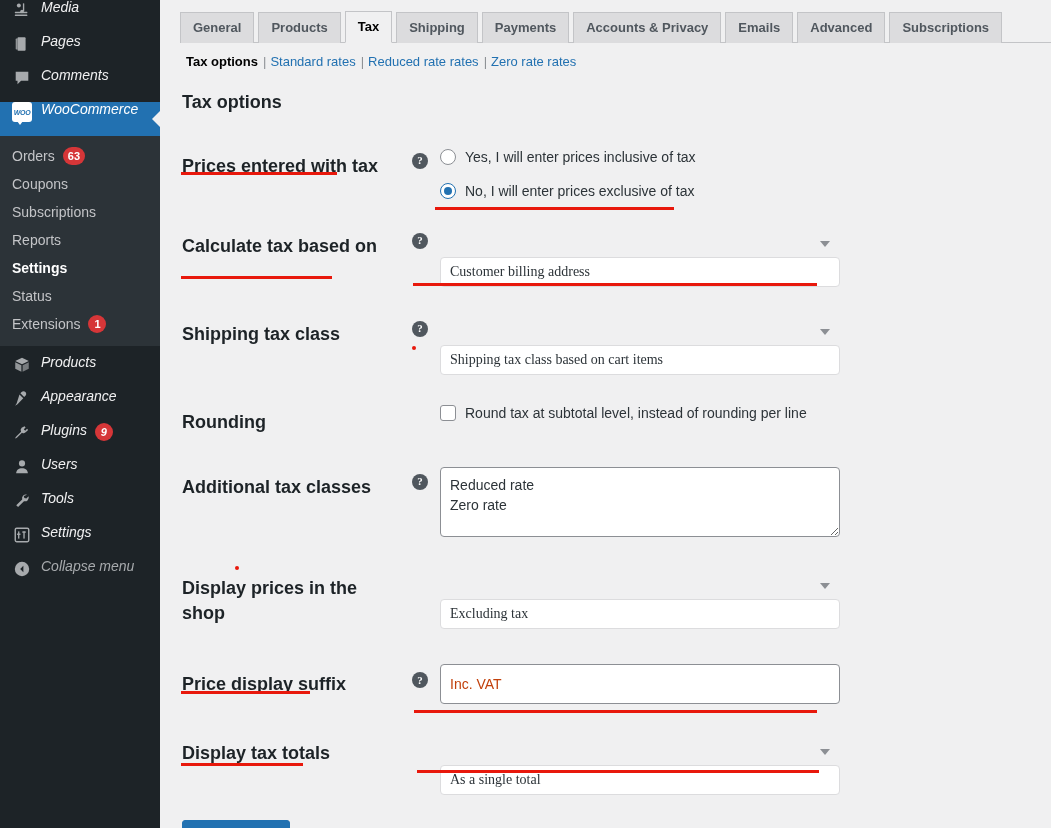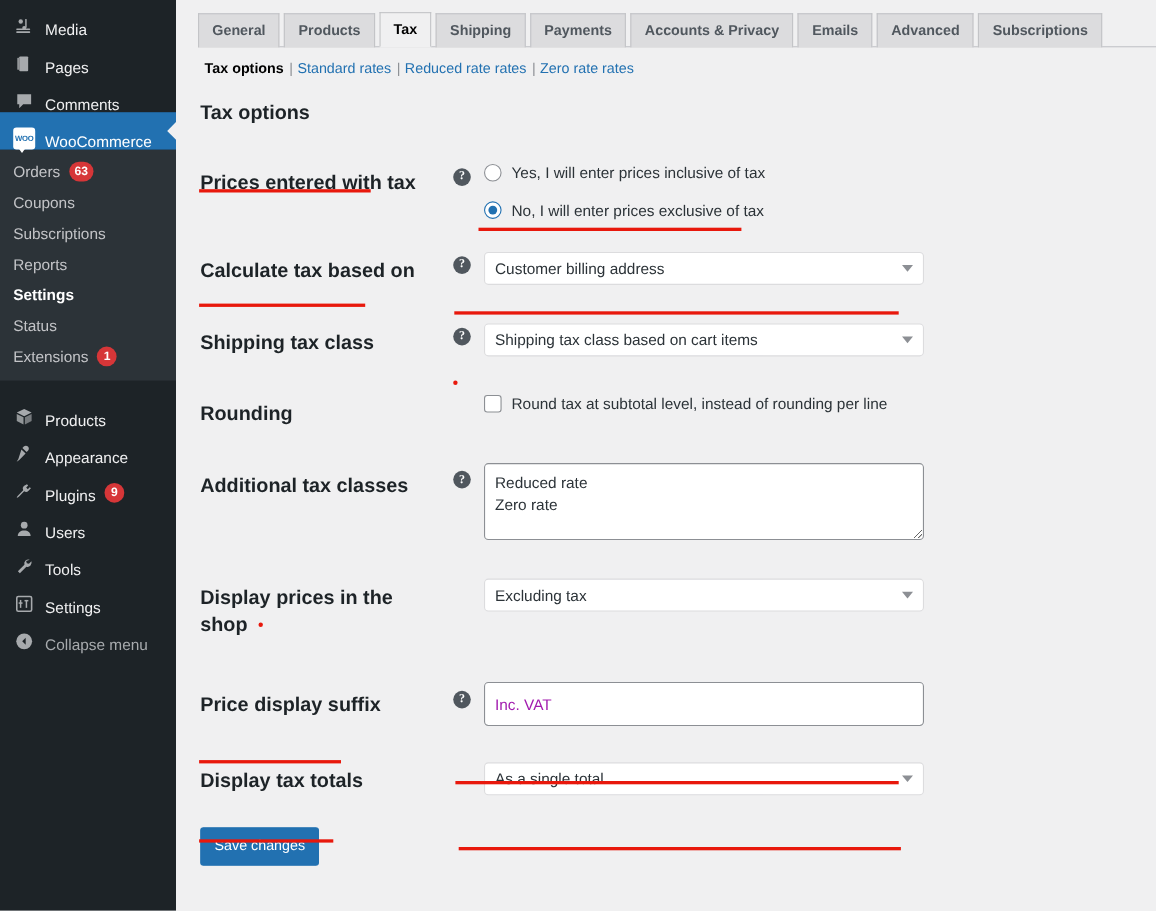--- a/index.html
+++ b/index.html
@@ -13,23 +13,23 @@
   #app { position: relative; width: 1051px; height: 828px; display: flex; }
 
   
   #sidebar {
     width: 160px; flex: 0 0 160px; height: 828px;
     background: #1d2327; color: #f0f0f1;
     font-size: 14px; position: relative; overflow: hidden;
   }
   .menu-top { background: #1d2327; }
   .menu-item {
-    display: flex; align-items: flex-end;
+    display: flex; align-items: flex-start;
     height: 34px; padding: 0 0 0 12px;
-    color: #f0f0f1; cursor: pointer; position: relative;
+    color: #f0f0f1; cursor: pointer; position: relative; font-style: italic;
   }
   .menu-item .mi-ico {
     width: 20px; height: 20px; flex: 0 0 20px;
     margin-right: 9px; display: flex;
     align-items: center; justify-content: center;
     color: #a7aaad;
   }
   .menu-item .mi-ico svg { display: block; }
   .menu-item .mi-label { font-size: 14px; line-height: 1; white-space: nowrap; }
   .menu-item.current {
@@ -135,36 +135,36 @@
     font-family: "Liberation Serif", serif;
   }
   .fieldcol { flex: 1; }
 
   
   select.woo-select {
     width: 400px; height: 30px;
     padding: 0 24px 0 9px;
     border: 1px solid #dcdcde; border-radius: 4px;
     background: #fff; color: #2c3338;
-    font-size: 14px; font-family: Liberation Sans, sans-serif;
+    font-size: 14px; font-family: Liberation Serif, serif;
     -webkit-appearance: none; appearance: none;
-    line-height: 28px; cursor: pointer;
+    line-height: 28px; cursor: pointer; margin-top: 28px;
   }
   .select-wrap { position: relative; display: inline-block; }
   .select-wrap .chev {
     position: absolute; right: 10px; top: 12px;
     width: 0; height: 0; pointer-events: none;
     border-style: solid; border-width: 6px 5px 0 5px;
     border-color: #8c8f94 transparent transparent transparent;
   }
   input.woo-text {
     width: 400px; height: 40px;
     padding: 0 9px; border: 1px solid #8c8f94;
     border-radius: 4px; background: #fff;
-    color: #a21caf; font-size: 14px;
+    color: #c2410c; font-size: 14px;
     font-family: "Liberation Sans", sans-serif;
   }
   textarea.woo-textarea {
     width: 400px; height: 70px;
     padding: 7px 9px; border: 1px solid #8c8f94;
     border-radius: 4px; background: #fff;
     color: #2c3338; font-size: 14px; line-height: 20px;
     font-family: "Liberation Sans", sans-serif;
     resize: both; overflow: auto;
   }

